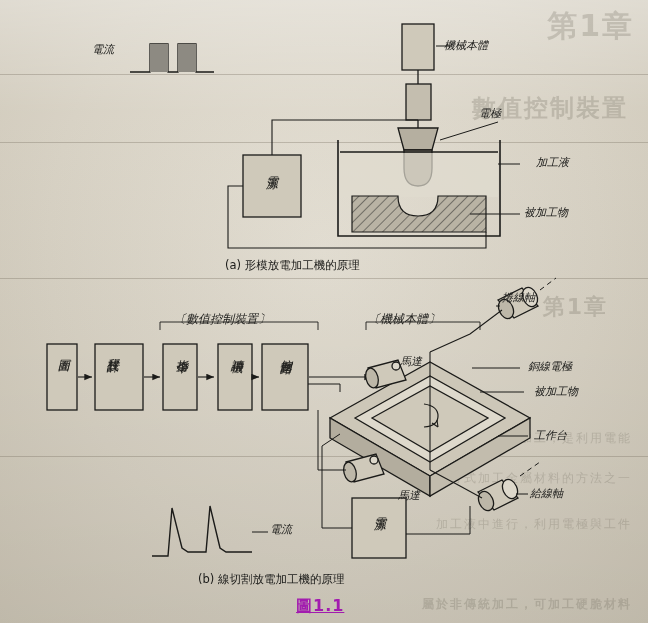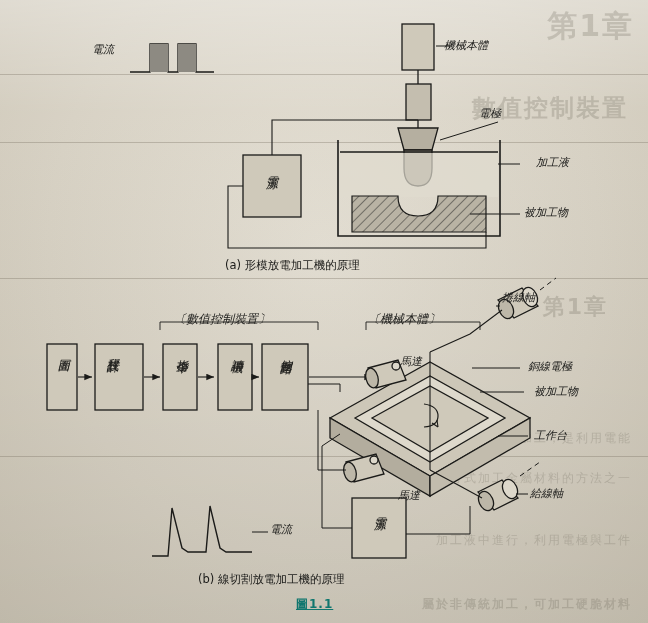--- a/index.html
+++ b/index.html
@@ -47,38 +47,38 @@
     letter-spacing:1px;
   }
   .cap{
     position:absolute;
     font-size:11.5px;
     color:#1b1b19;
     white-space:nowrap;
   }
   .fignum{
     position:absolute;
-    font-size:12px;
+    font-size:16px;
     font-weight:bold;
-    color:#0f766e;
+    color:#a21caf;
     letter-spacing:1px;
     text-decoration:underline;
   }
 </style>
 </head>
 <body>
 
 <div id="paper"></div>
 
 <div class="ghost" style="right:14px;top:6px;font-size:30px;">第1章</div>
 <div class="ghost" style="right:20px;top:92px;font-size:24px;">數值控制裝置</div>
 <div class="ghost" style="right:40px;top:292px;font-size:22px;">第1章</div>
 <div class="ghost" style="right:16px;top:430px;font-size:12px;font-weight:normal;">電加工或稱放電加工，是利用電能</div>
 <div class="ghost" style="right:16px;top:470px;font-size:12px;font-weight:normal;">的方式加工金屬材料的方法之一</div>
-<div class="ghost" style="right:16px;top:532px;font-size:12px;font-weight:normal;">加工液中進行，利用電極與工件</div>
+<div class="ghost" style="right:16px;top:516px;font-size:12px;font-weight:normal;">加工液中進行，利用電極與工件</div>
 <div class="ghost" style="right:16px;top:596px;font-size:12px;font-weight:bold;">屬於非傳統加工，可加工硬脆材料</div>
 
 <div class="ghost-line" style="left:0;top:74px;width:648px;"></div>
 <div class="ghost-line" style="left:0;top:142px;width:648px;"></div>
 <div class="ghost-line" style="left:0;top:278px;width:648px;"></div>
 <div class="ghost-line" style="left:0;top:456px;width:648px;"></div>
 
 <svg id="diagram" width="648" height="623" viewBox="0 0 648 623">
   <defs>
     <pattern id="hatch" width="7" height="7" patternUnits="userSpaceOnUse" patternTransform="rotate(45)">

